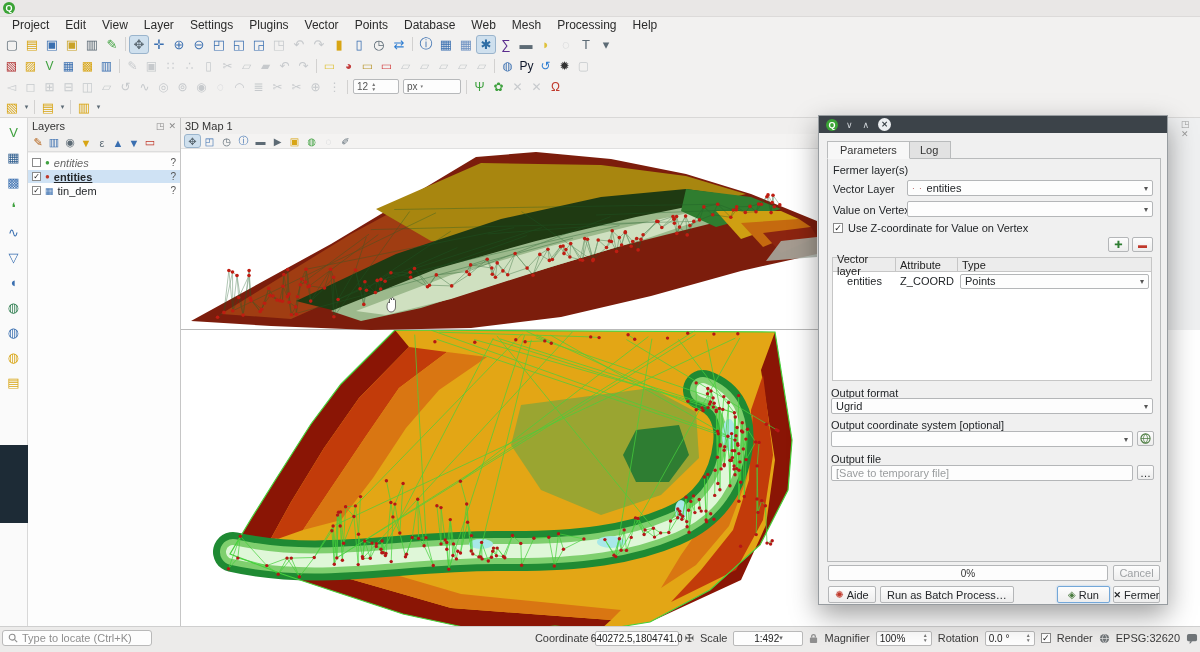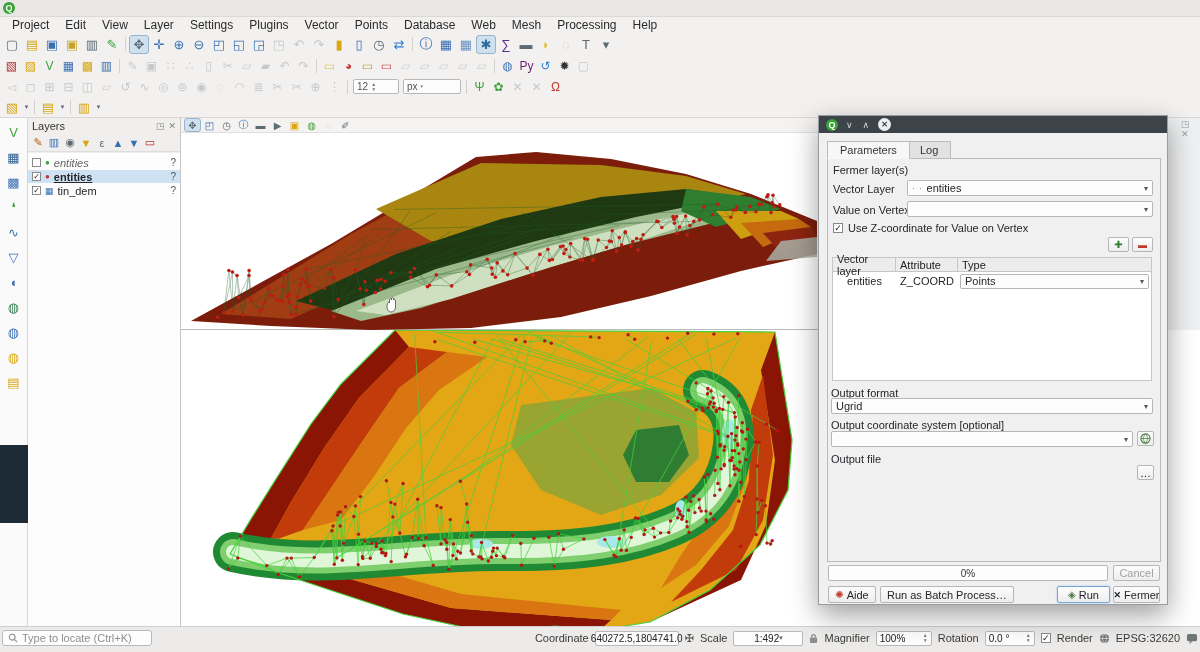--- a/index.html
+++ b/index.html
@@ -161,21 +161,21 @@
       <span class="ic" style="color: rgb(194, 59, 59);">◕</span>
       <span class="ic" style="color: rgb(184, 150, 46);">▭</span>
       <span class="ic" style="color: rgb(210, 59, 59);">▭</span>
       <span class="ic off">▱</span>
       <span class="ic off">▱</span>
       <span class="ic off">▱</span>
       <span class="ic off">▱</span>
       <span class="ic off">▱</span>
       <div class="tsep"></div>
       <span class="ic" style="color: rgb(58, 111, 176);">◍</span>
-      <span class="ic" style="color: #701a75;">Py</span>
+      <span class="ic" style="color: #0f172a;">Py</span>
       <span class="ic" style="color: rgb(46, 125, 209);">↺</span>
       <span class="ic" style="color: rgb(51, 51, 51);">✹</span>
       <span class="ic off">▢</span>
     </div>
   <div class="tbrow" id="tb3">
       <span class="ic off">◅</span>
       <span class="ic off">◻</span>
       <span class="ic off">⊞</span>
       <span class="ic off">⊟</span>
       <span class="ic off">◫</span>
@@ -272,20 +272,23 @@
       <div class="lrow">
         <span class="lchk">✓</span>
         <span style="color:#3a6fb0;font-size:9px">▦</span>
         <span>tin_dem</span>
         <span class="lbadge">?</span>
       </div>
     </div>
   </div>
 
   <div id="panel3d">
+    <div class="phead">
+      <span>3D Map 1</span>
+    </div>
     <div id="tb3d">
         <span class="ic on">✥</span>
         <span class="ic" style="color: rgb(58, 111, 176);">◰</span>
         <span class="ic">◷</span>
         <span class="ic" style="color: rgb(58, 111, 176);">ⓘ</span>
         <span class="ic">▬</span>
         <span class="ic">▶</span>
         <span class="ic" style="color: rgb(216, 165, 20);">▣</span>
         <span class="ic" style="color: rgb(63, 161, 63);">◍</span>
         <span class="ic off">◌</span>
@@ -1428,20 +1431,21 @@
       <span class="arr">▾</span>
     </div>
     <div class="btn small" style="left:318px;top:315px;width:17px;padding:0">
       <svg width="11" height="11" viewBox="0 0 12 12">
           <circle cx="6" cy="6" r="5" fill="none" stroke="#4a7b3f" stroke-width="1.2"></circle>
           <path d="M1,6 H11 M6,1 C3,4 3,8 6,11 M6,1 C9,4 9,8 6,11" stroke="#4a7b3f" stroke-width="0.8" fill="none"></path>
         </svg>
     </div>
 
     <div class="dlabel" style="left:12px;top:337px">Output file</div>
+    <div class="combo" style="left:12px;top:349px;width:302px;color:#9a9d9f">[Save to temporary file]</div>
     <div class="btn small" style="left:318px;top:349px;width:17px;padding:0">…</div>
 
     <div id="progress">0%</div>
     <div class="btn" style="left:294px;top:449px;width:47px;height:16px">
         <span class="disabled" style="color:#9ea1a4">Cancel</span>
       </div>
 
     <div class="btn" style="left:9px;top:470px;width:48px">
       <span style="color:#c0392b;font-size:10px">✺</span>
       <span>Aide</span>

